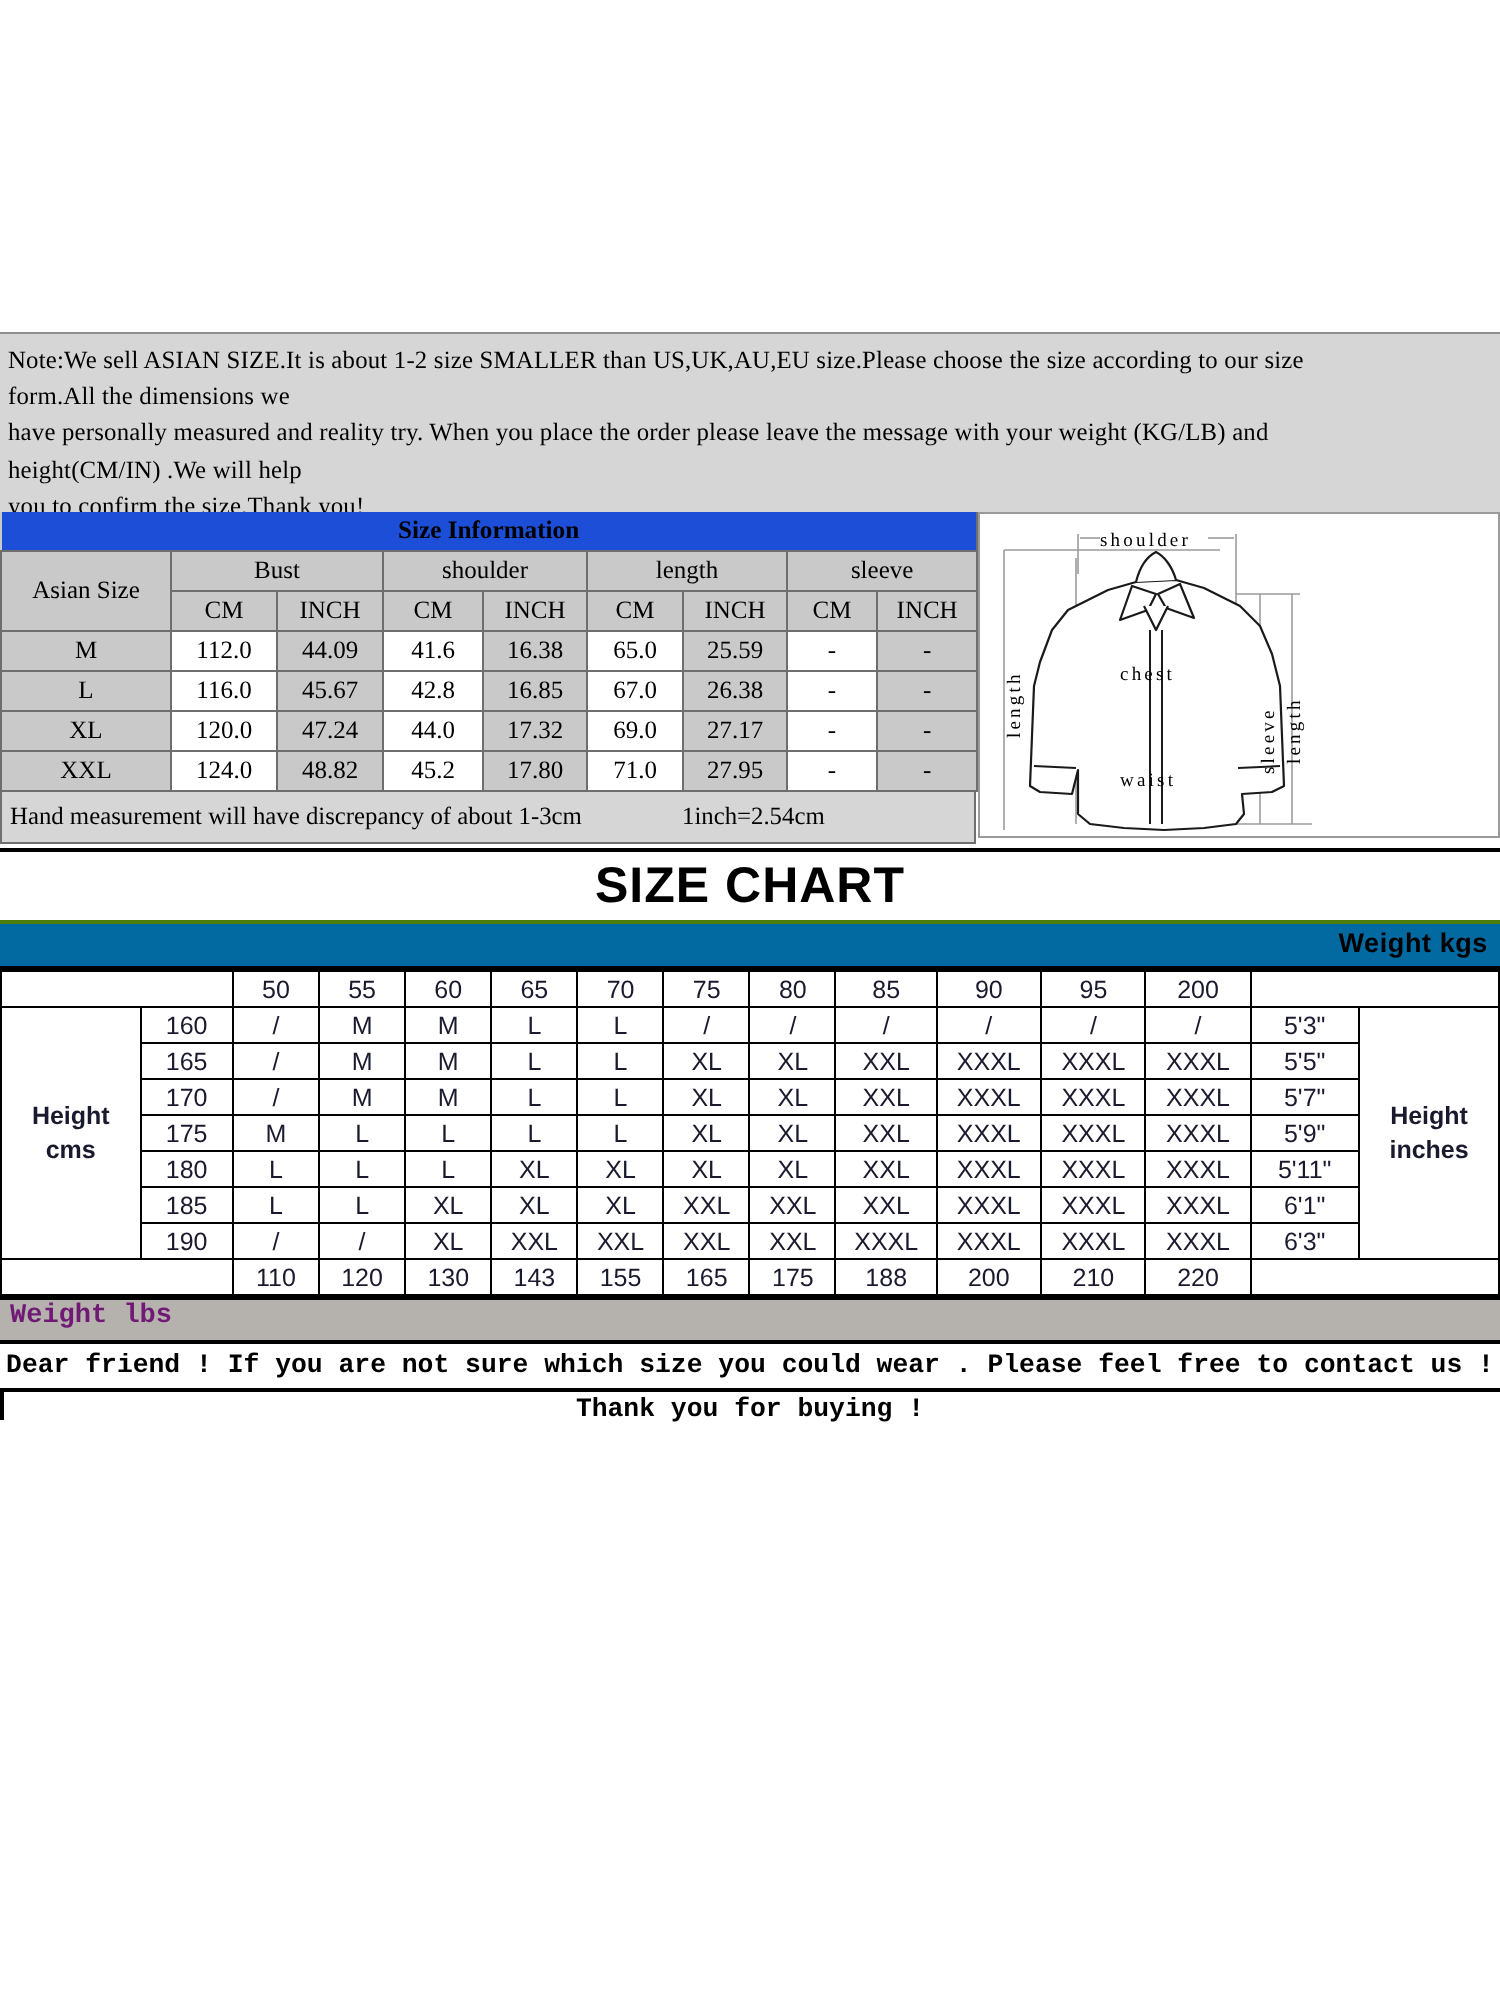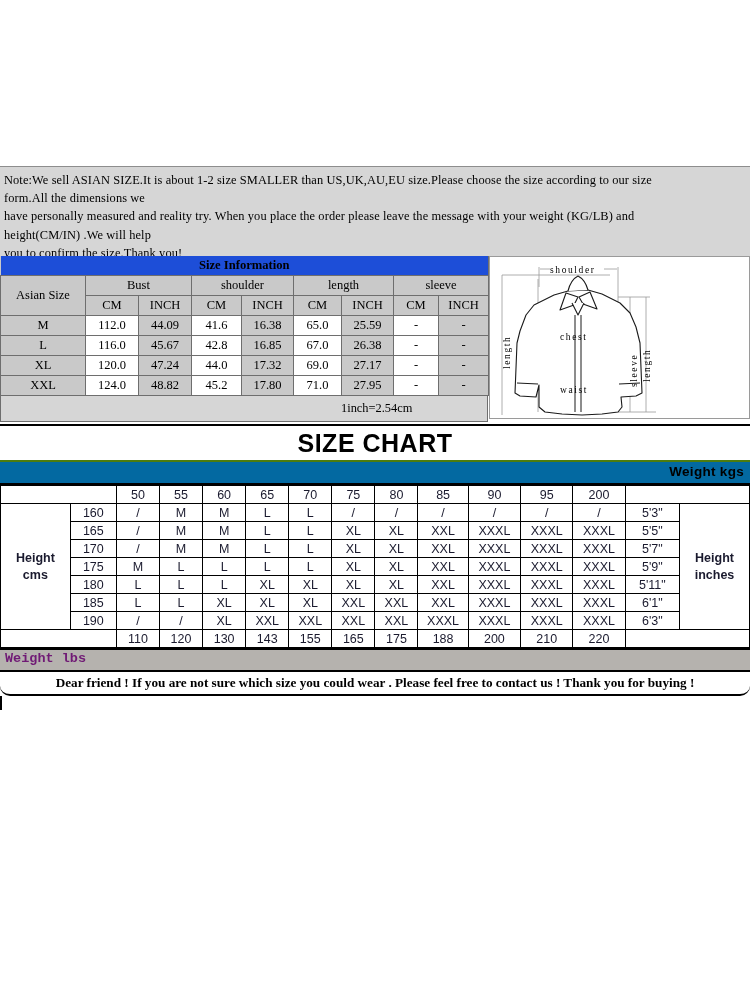--- a/index.html
+++ b/index.html
@@ -115,22 +115,21 @@
   }
   .wlbs span{
     position:absolute;left:5px;top:1px;
     font-family:Liberation Mono, monospace;
     font-weight:bold;font-size:13.5px;color:#701a75;
   }
   .dear{
     height:22px;background:#ffffff;border-bottom:2px solid #000;
     text-align:center;line-height:22px;
     font-weight:bold;font-size:13.2px;color:#000;
-    font-family:Liberation Serif, serif;
-    border-radius:10px;
+    font-family:Liberation Mono, monospace;
   }
   .leftedge{
     position:absolute;left:0;top:696px;width:2px;height:14px;background:#000;
   }
 </style>
 </head>
 <body>
 
 <div class="page">
 
@@ -216,20 +215,21 @@
         <td class="white">45.2</td>
         <td>17.80</td>
         <td class="white">71.0</td>
         <td>27.95</td>
         <td class="white">-</td>
         <td>-</td>
       </tr>
     </tbody>
       </table>
     <div class="si-foot">
+      <div class="f1">Hand measurement will have discrepancy of about 1-3cm</div>
       <div class="f2">1inch=2.54cm</div>
     </div>
   </div>
 
   <div class="diagram">
     <svg width="259" height="161" viewBox="0 0 259 161">
       <g fill="none" stroke="#9b9b9b" stroke-width="0.8">
         <line x1="12" y1="18" x2="120" y2="18"></line>
         <line x1="12" y1="18" x2="12" y2="158"></line>
         <line x1="48" y1="22" x2="48" y2="155"></line>

